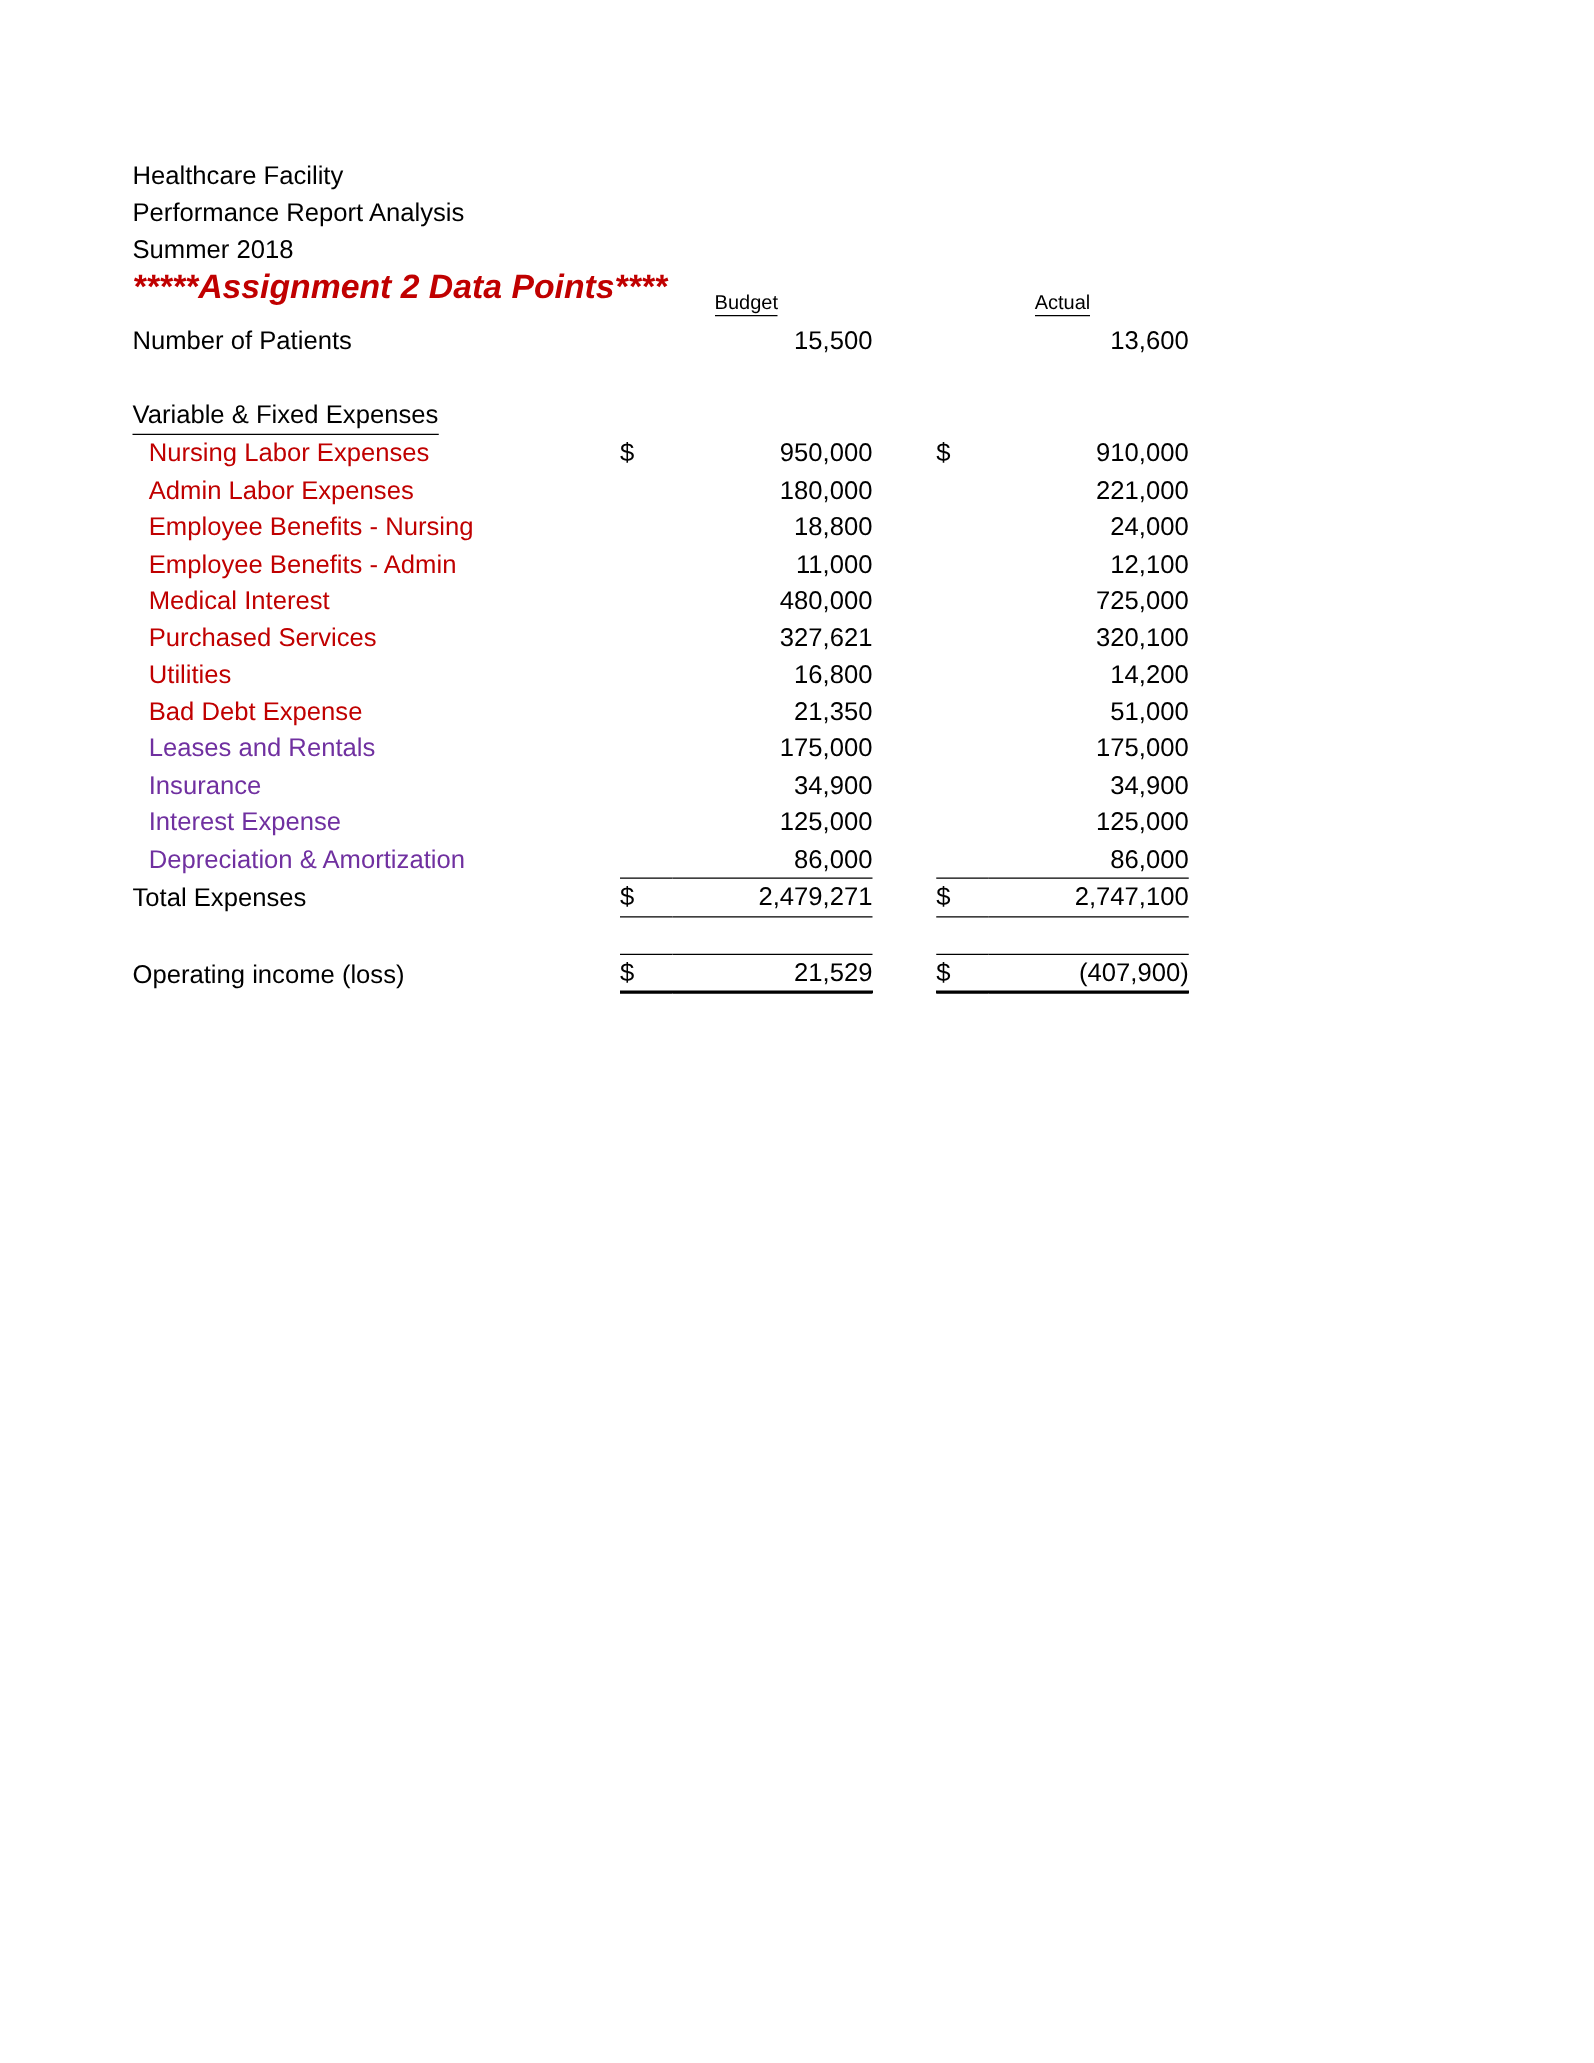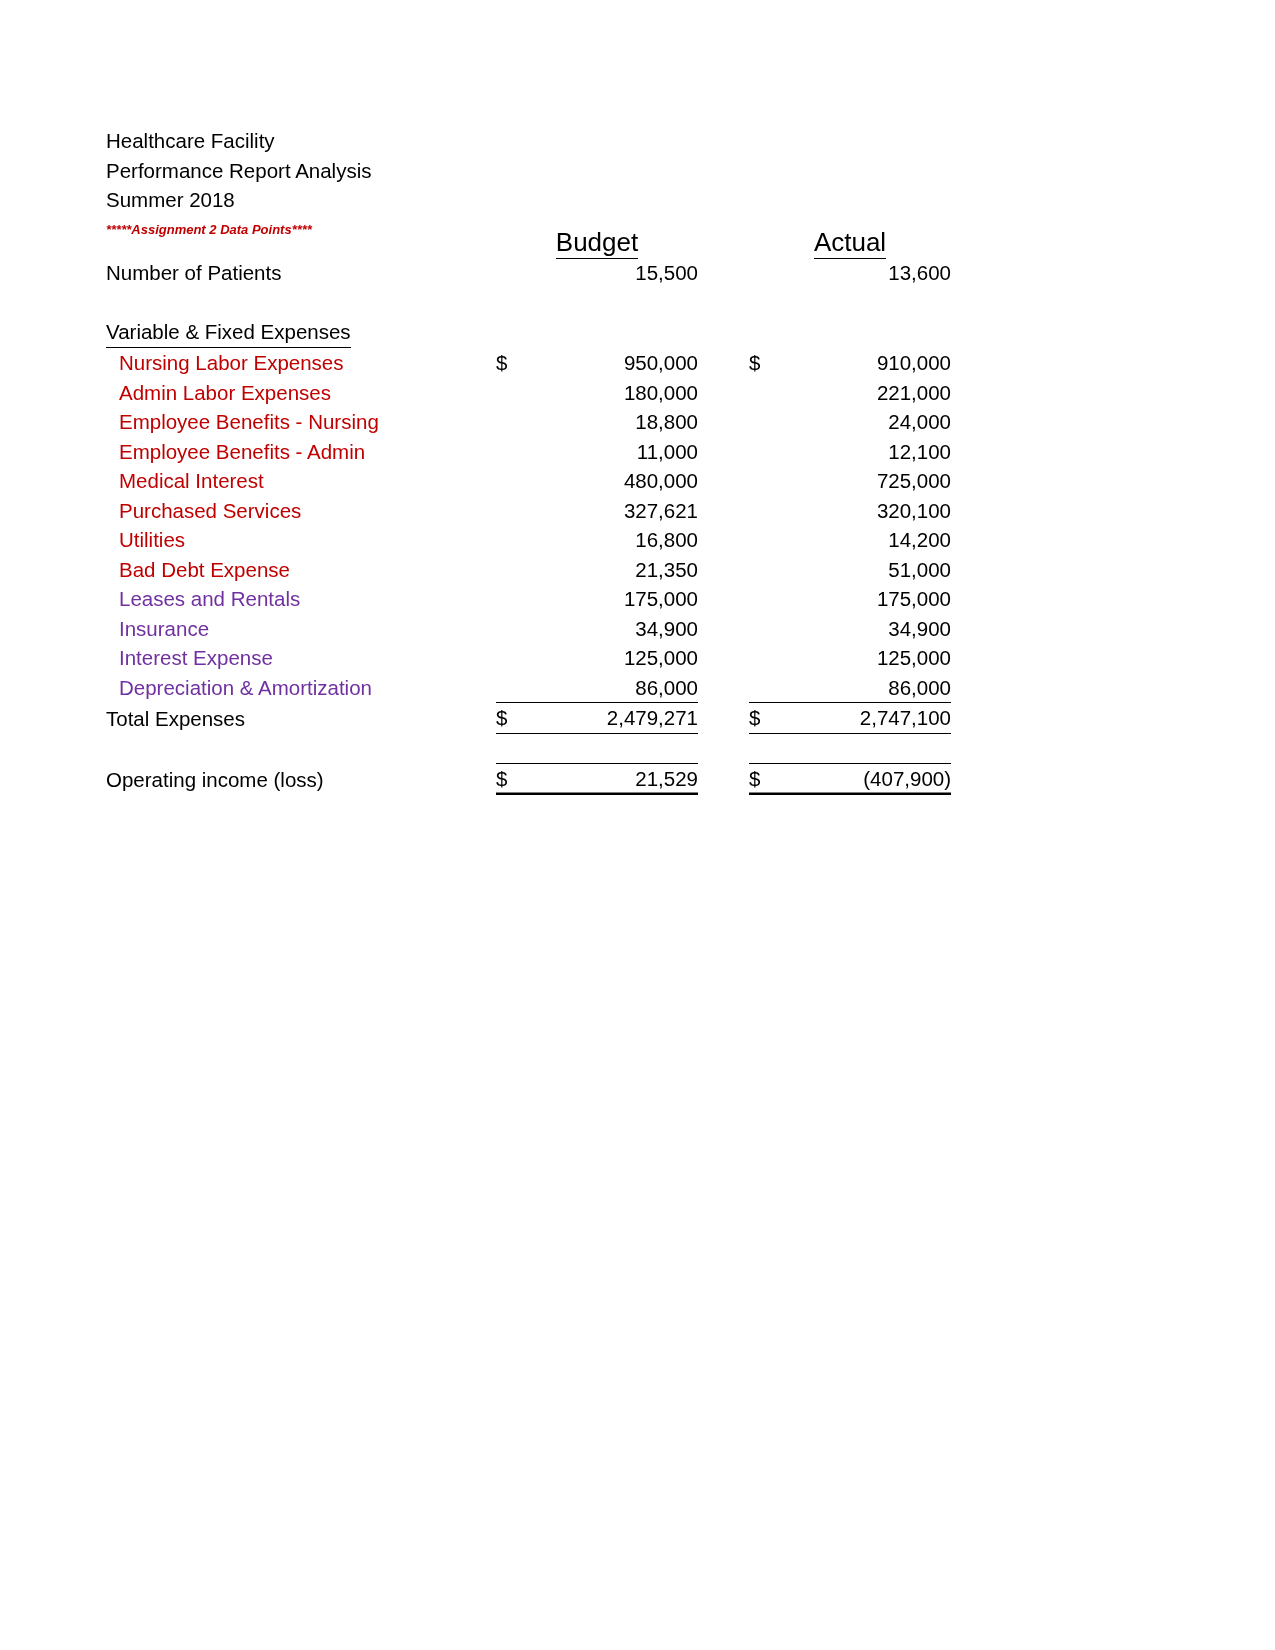--- a/index.html
+++ b/index.html
@@ -30,21 +30,21 @@
     width: 700px;
     margin-top: 16px;
   }
   .title-line {
     font-size: 20.5px;
     line-height: 29.5px;
     color: #000000;
     white-space: pre;
   }
   .title-assignment {
-    font-size: 13px;
+    font-size: 27px;
     line-height: 29.5px;
     font-weight: bold;
     font-style: italic;
     color: #C00000;
     white-space: pre;
   }
 
   
   table.sheet {
     position: absolute;
@@ -70,21 +70,21 @@
     white-space: nowrap;
   }
   td.label    { text-align: left; }
   td.sym      { text-align: left;  padding-left: 4px; }
   td.val      { text-align: right; padding-right: 6px; }
   td.gap      { }
 
   
   tr.head td.hdr {
     text-align: center;
-    font-size: 26px;
+    font-size: 16px;
   }
   tr.head td.hdr span.u {
     border-bottom: 1.6px solid #000;
     padding-bottom: 1px;
   }
 
   
   td.label.indent { padding-left: 13px; }
 
   

